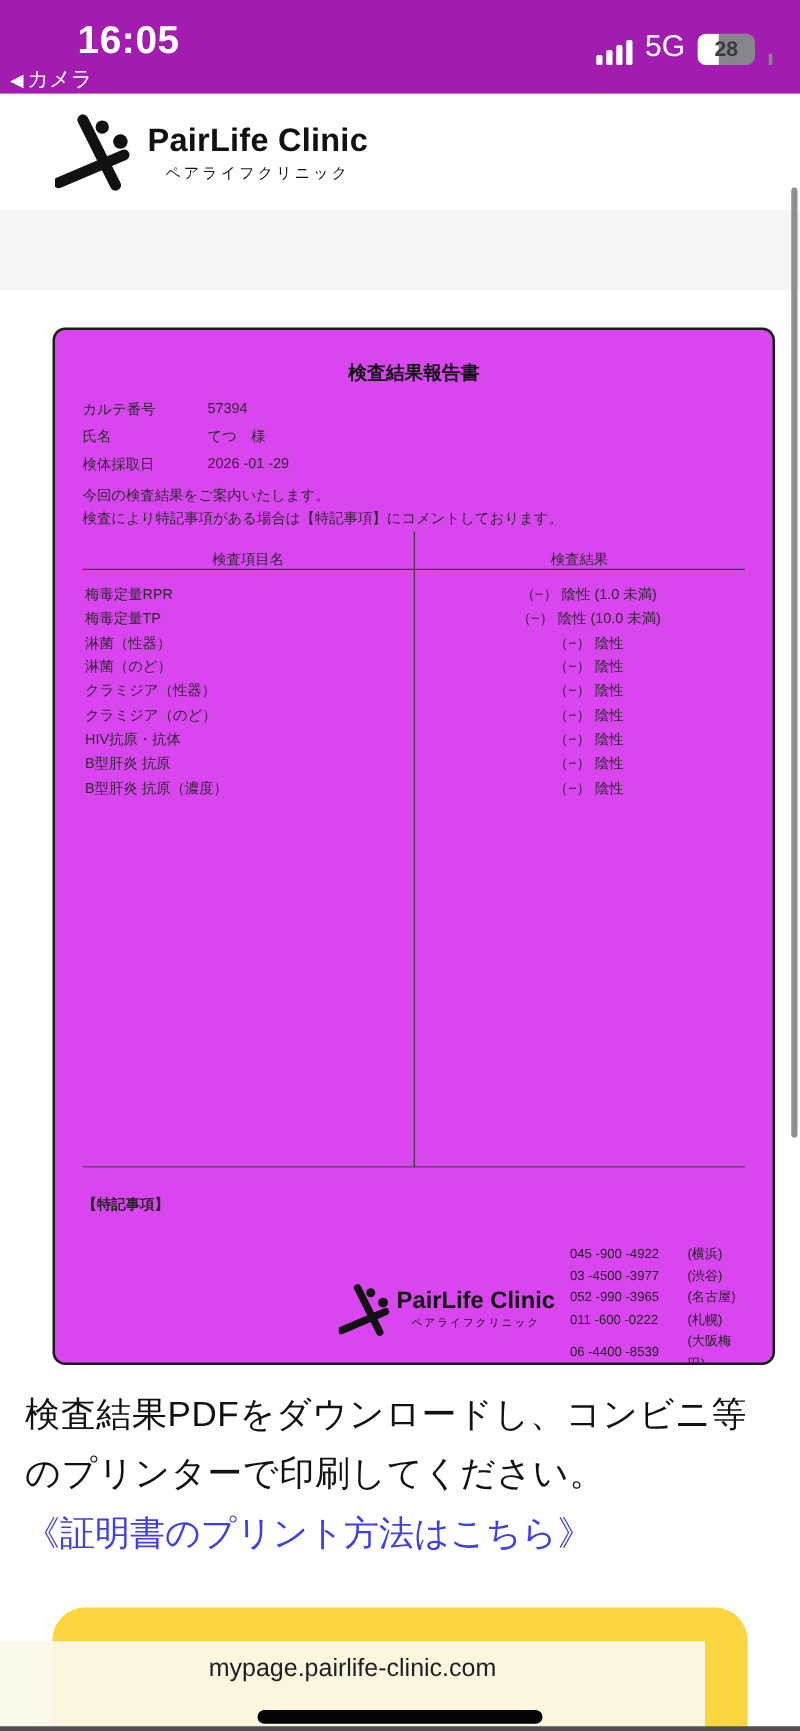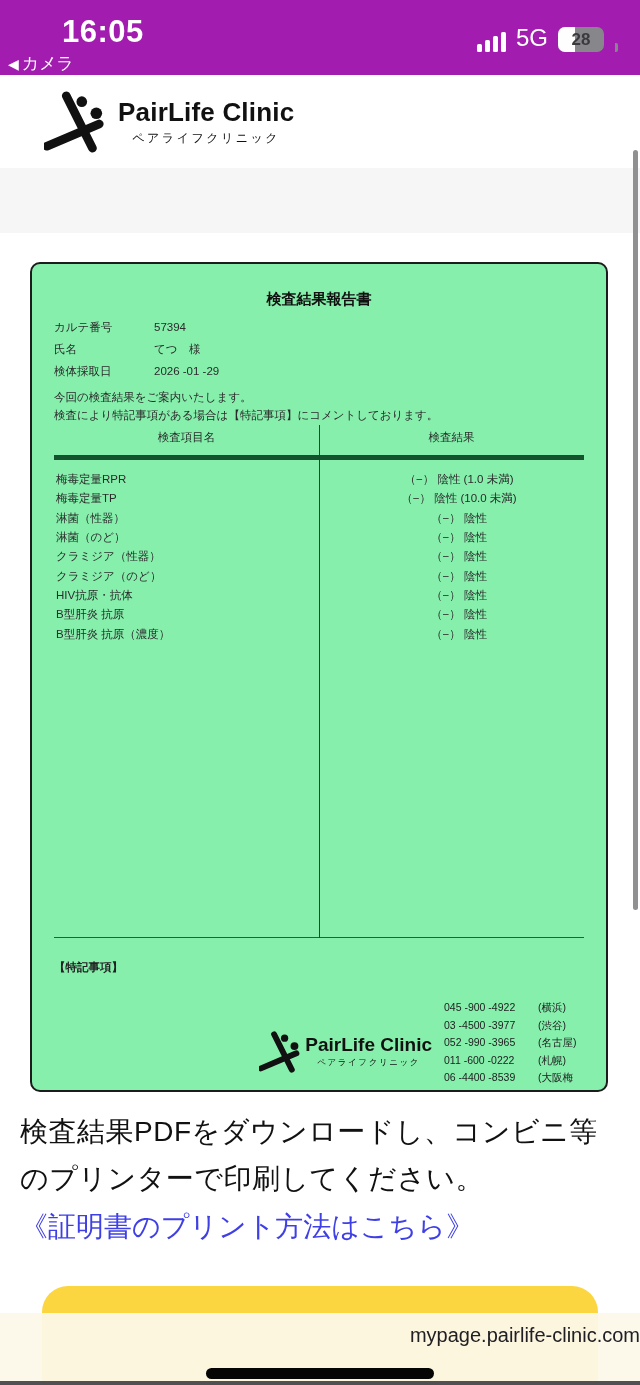--- a/index.html
+++ b/index.html
@@ -38,64 +38,64 @@
   .logo-svg{width:62px;height:62px;flex:0 0 auto;}
   .brand-block{margin-left:12px;display:flex;flex-direction:column;align-items:center;}
   .brand-name{font-size:26px;font-weight:600;color:#111;letter-spacing:.2px;}
   .brand-kana{font-size:12px;color:#111;letter-spacing:2.5px;margin-top:2px;}
   
   .gray-band{position:absolute;left:0;top:168px;width:640px;height:65px;background:#f6f6f6;}
   
   .scrollbar{position:absolute;right:2px;top:150px;width:5px;height:760px;background:#909092;border-radius:3px;}
   
   .card{
-    position:absolute;left:30px;top:262px;width:578px;height:830px;box-sizing:border-box;
-    background:#86efac;border:2px solid #1c1c1c;border-radius:10px;
+    position:absolute;left:42px;top:262px;width:578px;height:830px;box-sizing:border-box;
+    background:#d946ef;border:2px solid #1c1c1c;border-radius:10px;
     padding:0 22px;overflow:hidden;color:#2b2b2b;
   }
   .report-title{margin-top:24px;text-align:center;font-size:15px;font-weight:700;color:#111;line-height:22px;}
   .info-block{margin-top:6px;}
   .info-row{display:flex;height:22px;align-items:center;font-size:11.5px;}
   .info-label{width:72px;flex:0 0 auto;}
   .info-value{margin-left:28px;}
   .intro{margin-top:6px;font-size:11.5px;line-height:18px;}
   
   .rtable{margin-top:6px;position:relative;}
-  .thead{display:flex;height:25px;align-items:flex-start;border-bottom:5px solid #14532d;}
+  .thead{display:flex;height:25px;align-items:flex-end;border-bottom:1px solid #14532d;}
   .thead .col{flex:1;text-align:center;font-size:11.5px;}
   .tbody{height:478px;border-bottom:1px solid #4a4a4a;padding-top:10px;box-sizing:border-box;}
   .vline{position:absolute;left:50%;top:-5px;bottom:0;width:1px;background:#3a3a3a;}
   .trow{display:flex;height:19.3px;align-items:center;font-size:11.5px;gap:28px;}
   .titem{flex:1;padding-left:2px;}
   .tresult{flex:1;text-align:center;}
   .notes-label{margin-top:22px;font-size:11.5px;font-weight:600;color:#222;}
   
   .card-footer{margin-top:24px;display:flex;justify-content:flex-end;align-items:center;gap:12px;}
   .f-logo-block{display:flex;align-items:center;}
   .f-logo{width:42px;height:42px;}
   .f-brand{display:flex;flex-direction:column;align-items:center;margin-left:4px;}
   .f-brand-name{font-size:19px;font-weight:600;color:#111;}
   .f-brand-kana{font-size:8.5px;letter-spacing:1.6px;color:#111;margin-top:1px;}
   .phones{display:flex;flex-direction:column;font-size:10.5px;line-height:17.5px;color:#222;width:140px;}
-  .phone-line{display:flex;}
+  .phone-line{display:flex;align-items:center;}
   .phone-number{width:88px;flex:0 0 auto;}
   .phone-loc{margin-left:6px;}
   
   .instructions{position:absolute;left:20px;top:1108px;width:604px;color:#111;}
   .instr-text{font-size:28px;line-height:47px;letter-spacing:.5px;}
   .instr-link{display:inline-block;margin-top:3px;font-size:28px;line-height:44px;color:#3f3fe6;text-decoration:none;}
   
   .yellow-tab{
     position:absolute;left:42px;top:1286px;width:556px;height:99px;
     background:#fbd640;border-radius:26px 26px 0 0;
   }
   .url-bar{
-    position:absolute;left:0;top:1313px;width:640px;height:72px;
+    position:absolute;left:0;top:1313px;width:564px;height:72px;
     background:rgba(252,248,233,0.94);
-    display:flex;align-items:flex-start;justify-content:flex-end;
+    display:flex;align-items:flex-start;justify-content:center;
   }
   .url-text{margin-top:11px;font-size:20px;color:#202024;}
   .home-indicator{
     position:absolute;left:50%;transform:translateX(-50%);top:1368px;
     width:228px;height:11px;border-radius:6px;background:#050505;
   }
   .bottom-strip{position:absolute;left:0;top:1381px;width:640px;height:4px;background:#515153;}
 </style>
 </head>
 <body>

